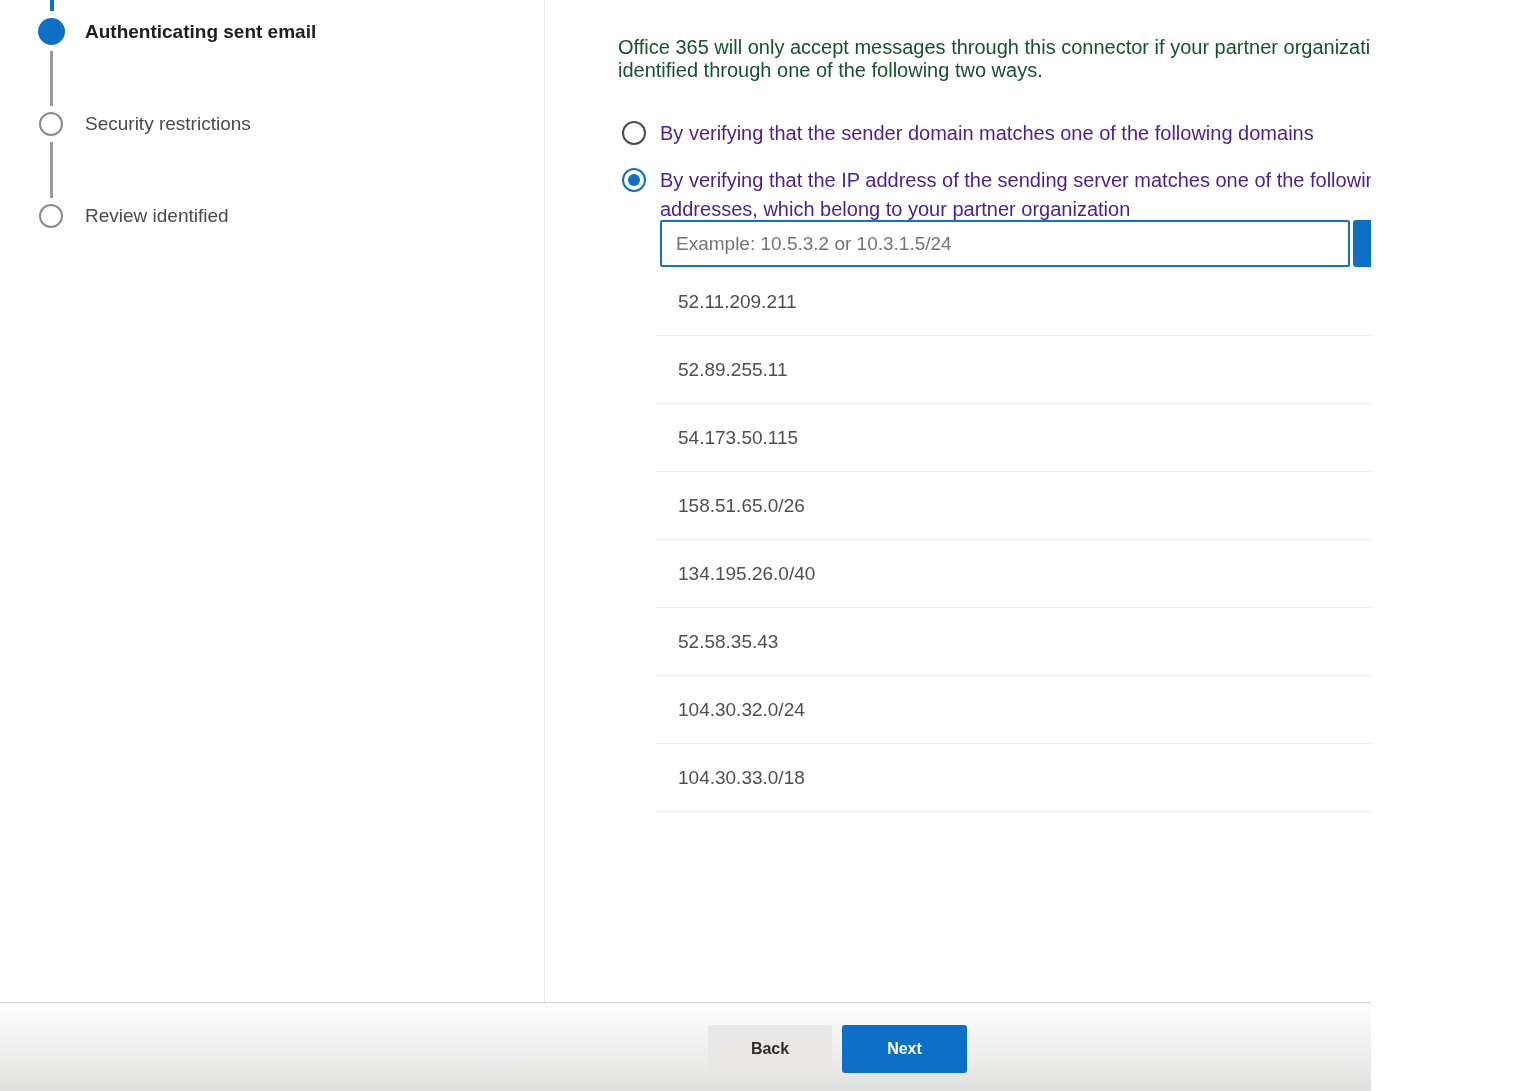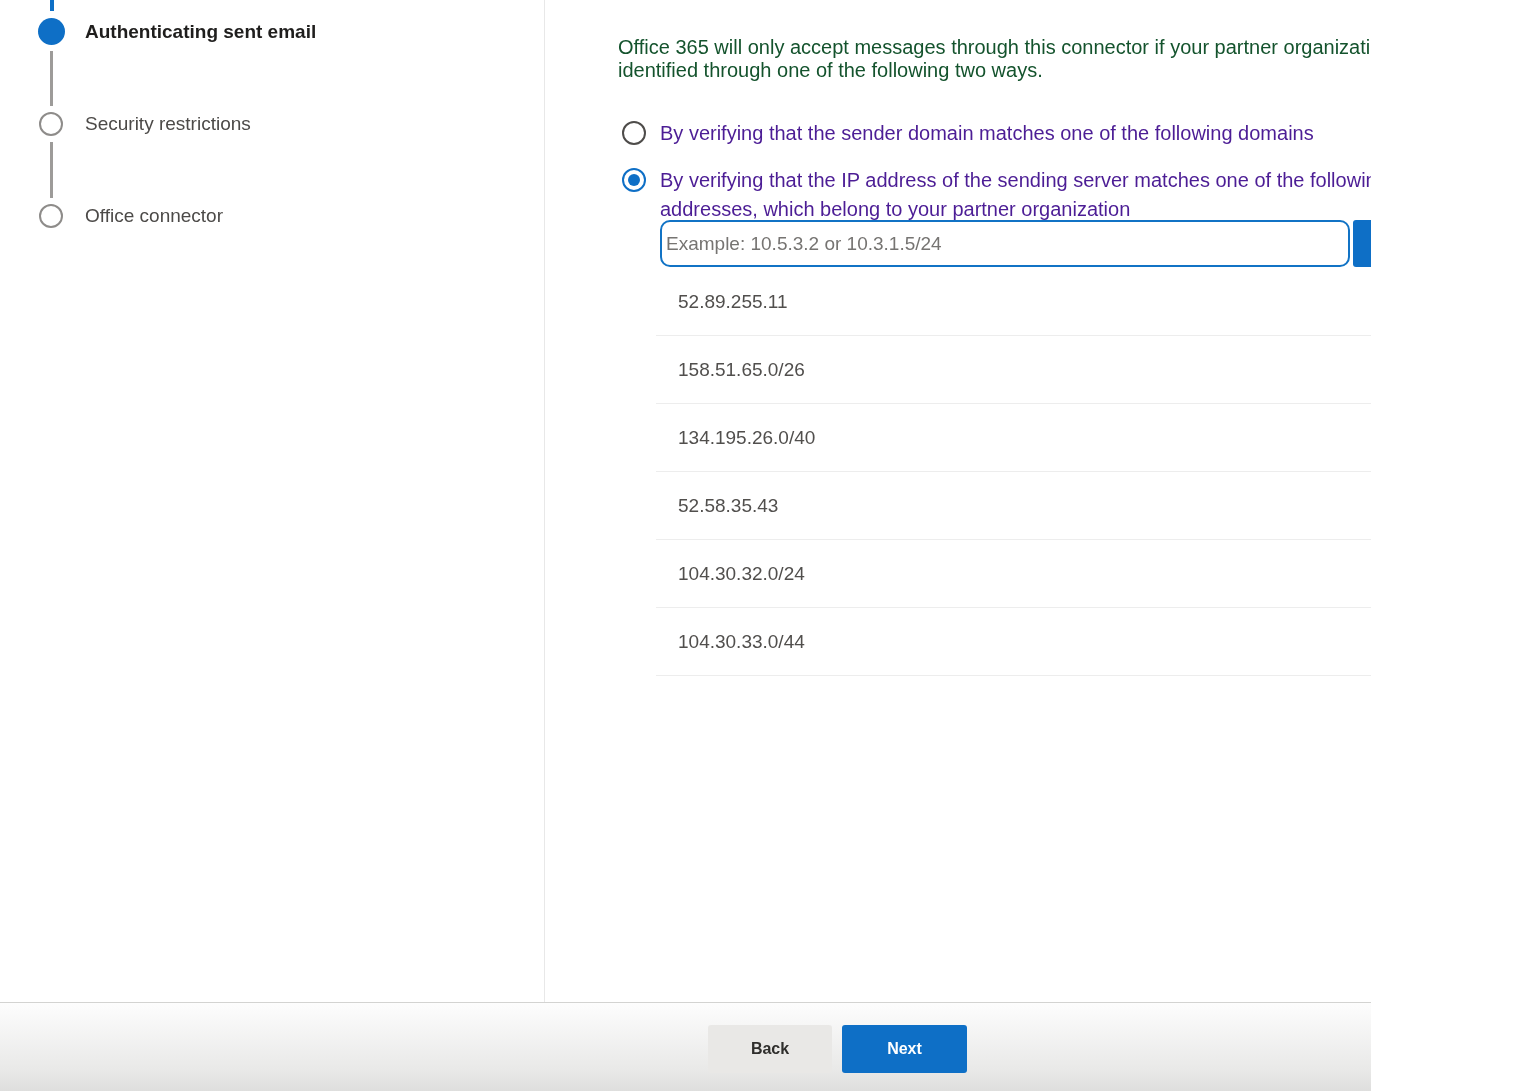--- a/index.html
+++ b/index.html
@@ -120,22 +120,22 @@
     position: absolute;
     left: 660px; top: 220px;
     display: flex;
     align-items: stretch;
   }
   .ip-input {
     width: 690px;
     height: 47px;
     box-sizing: border-box;
     border: 2px solid #1173c5;
-    border-radius: 10px;
-    padding: 0 4px;
+    border-radius: 2px;
+    padding: 0 14px;
     font-family: "Liberation Sans", "DejaVu Sans", sans-serif;
     font-size: 19px;
     color: #0f172a;
     outline: none;
   }
   .ip-input::placeholder { color: #767472; }
   .add-btn {
     width: 79px;
     height: 47px;
     margin-left: 3px;
@@ -226,21 +226,21 @@
     <div class="step-label active s1">Authenticating sent email</div>
 
     <div class="step-line l1"></div>
 
     <div class="step-circle c2"></div>
     <div class="step-label s2">Security restrictions</div>
 
     <div class="step-line l2"></div>
 
     <div class="step-circle c3"></div>
-    <div class="step-label s3">Office connector</div>
+    <div class="step-label s3">Review identified</div>
   </div>
 
   <p class="intro">Office 365 will only accept messages through this connector if your partner organization can be identified through one of the following two ways.</p>
 
   <div class="radio-option opt1">
     <span class="radio-circle"></span>
     <span class="radio-label">By verifying that the sender domain matches one of the following domains</span>
   </div>
 
   <div class="radio-option opt2 selected">
@@ -251,34 +251,56 @@
   <div class="ip-input-row">
     <input class="ip-input" type="text" placeholder="Example: 10.5.3.2 or 10.3.1.5/24" style="">
     <button class="add-btn">
       <svg width="38" height="38" viewBox="0 0 40 40">
         <path d="M20 7 V33 M7 20 H33" stroke="#ffffff" stroke-width="2.2" fill="none"></path>
       </svg>
     </button>
   </div>
 
   <div class="ip-list">
+  <div class="ip-row">
+    <span class="ip-value">52.11.209.211</span>
+    <button class="trash-btn">
+      <svg width="21" height="27" viewBox="0 0 22 28" fill="none">
+        <path d="M8 5 V3 H14 V5" stroke="#2186d8" stroke-width="1.8"></path>
+        <path d="M4 5.6 H18" stroke="#2186d8" stroke-width="1.8"></path>
+        <rect x="5.6" y="8.6" width="10.8" height="16.4" rx="1.6" stroke="#2186d8" stroke-width="1.8"></rect>
+        <path d="M9 12 V21.5 M11 12 V21.5 M13 12 V21.5" stroke="#2186d8" stroke-width="1.5"></path>
+      </svg>
+    </button>
+  </div>
 
   <div class="ip-row">
     <span class="ip-value">52.89.255.11</span>
     <button class="trash-btn">
       <svg width="21" height="27" viewBox="0 0 22 28" fill="none">
         <path d="M8 5 V3 H14 V5" stroke="#2186d8" stroke-width="1.8"></path>
         <path d="M4 5.6 H18" stroke="#2186d8" stroke-width="1.8"></path>
         <rect x="5.6" y="8.6" width="10.8" height="16.4" rx="1.6" stroke="#2186d8" stroke-width="1.8"></rect>
         <path d="M9 12 V21.5 M11 12 V21.5 M13 12 V21.5" stroke="#2186d8" stroke-width="1.5"></path>
       </svg>
     </button>
   </div>
 
 
+  <div class="ip-row">
+    <span class="ip-value">54.173.50.115</span>
+    <button class="trash-btn">
+      <svg width="21" height="27" viewBox="0 0 22 28" fill="none">
+        <path d="M8 5 V3 H14 V5" stroke="#2186d8" stroke-width="1.8"></path>
+        <path d="M4 5.6 H18" stroke="#2186d8" stroke-width="1.8"></path>
+        <rect x="5.6" y="8.6" width="10.8" height="16.4" rx="1.6" stroke="#2186d8" stroke-width="1.8"></rect>
+        <path d="M9 12 V21.5 M11 12 V21.5 M13 12 V21.5" stroke="#2186d8" stroke-width="1.5"></path>
+      </svg>
+    </button>
+  </div>
 
 
   <div class="ip-row">
     <span class="ip-value">158.51.65.0/26</span>
     <button class="trash-btn">
       <svg width="21" height="27" viewBox="0 0 22 28" fill="none">
         <path d="M8 5 V3 H14 V5" stroke="#2186d8" stroke-width="1.8"></path>
         <path d="M4 5.6 H18" stroke="#2186d8" stroke-width="1.8"></path>
         <rect x="5.6" y="8.6" width="10.8" height="16.4" rx="1.6" stroke="#2186d8" stroke-width="1.8"></rect>
         <path d="M9 12 V21.5 M11 12 V21.5 M13 12 V21.5" stroke="#2186d8" stroke-width="1.5"></path>
@@ -317,21 +339,21 @@
       <svg width="21" height="27" viewBox="0 0 22 28" fill="none">
         <path d="M8 5 V3 H14 V5" stroke="#2186d8" stroke-width="1.8"></path>
         <path d="M4 5.6 H18" stroke="#2186d8" stroke-width="1.8"></path>
         <rect x="5.6" y="8.6" width="10.8" height="16.4" rx="1.6" stroke="#2186d8" stroke-width="1.8"></rect>
         <path d="M9 12 V21.5 M11 12 V21.5 M13 12 V21.5" stroke="#2186d8" stroke-width="1.5"></path>
       </svg>
     </button>
   </div>
 
   <div class="ip-row">
-    <span class="ip-value">104.30.33.0/44</span>
+    <span class="ip-value">104.30.33.0/18</span>
     <button class="trash-btn">
       <svg width="21" height="27" viewBox="0 0 22 28" fill="none">
         <path d="M8 5 V3 H14 V5" stroke="#2186d8" stroke-width="1.8"></path>
         <path d="M4 5.6 H18" stroke="#2186d8" stroke-width="1.8"></path>
         <rect x="5.6" y="8.6" width="10.8" height="16.4" rx="1.6" stroke="#2186d8" stroke-width="1.8"></rect>
         <path d="M9 12 V21.5 M11 12 V21.5 M13 12 V21.5" stroke="#2186d8" stroke-width="1.5"></path>
       </svg>
     </button>
   </div>
 </div>

